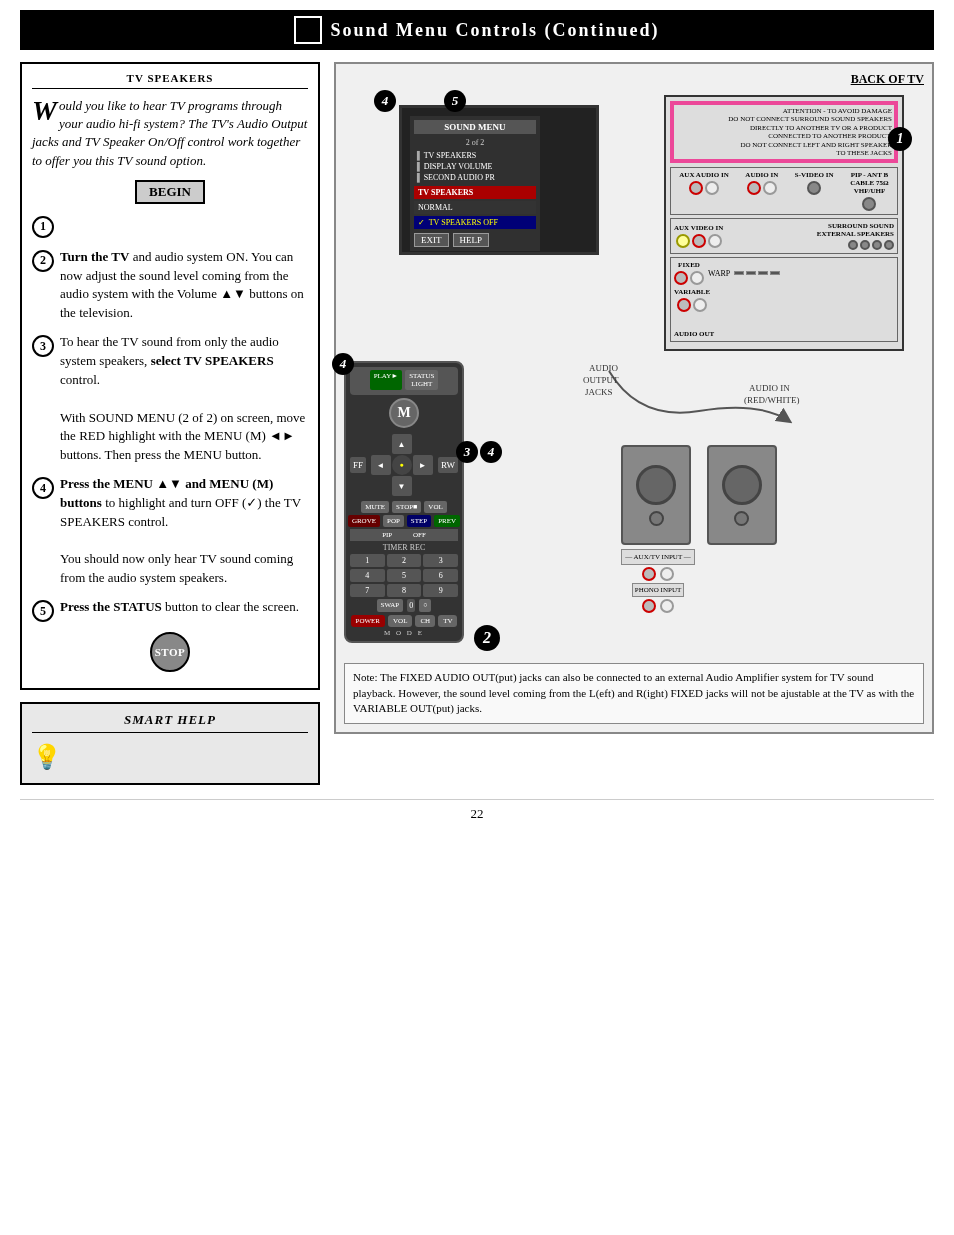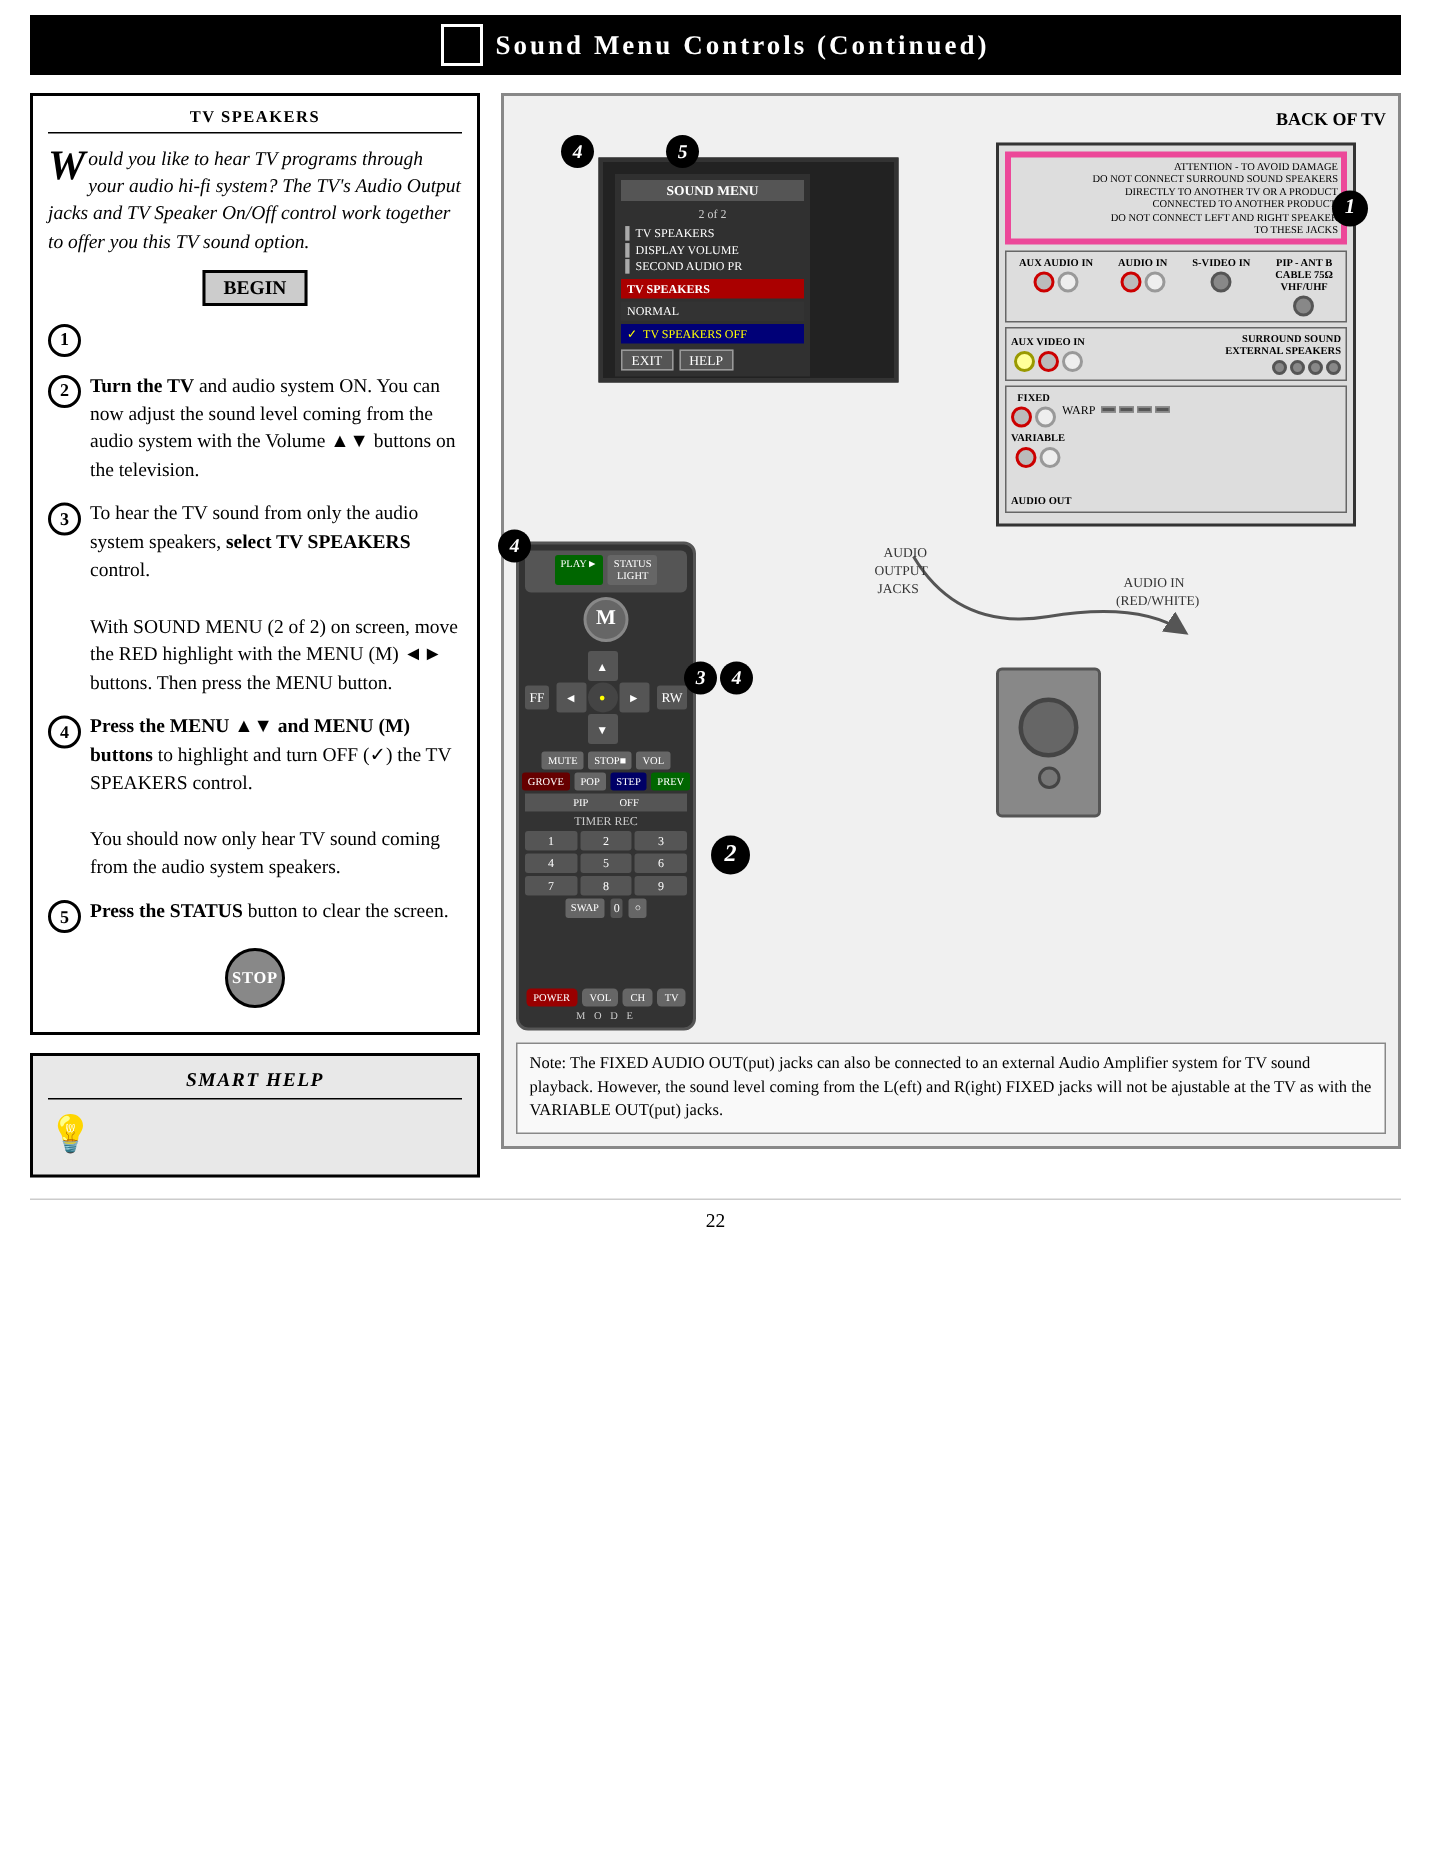--- a/index.html
+++ b/index.html
@@ -173,20 +173,21 @@
       font-size: 24px;
       flex-shrink: 0;
     }
 
     
     .back-tv-label {
       font-size: 12px;
       font-weight: bold;
       text-align: center;
       margin-bottom: 4px;
+      text-decoration: underline;
     }
     .tv-screen {
       border: 3px solid #333;
       background: #222;
       width: 200px;
       height: 150px;
       margin: 10px auto 0 auto;
       position: relative;
     }
     .menu-overlay {
@@ -335,21 +336,20 @@
       justify-content: center;
       gap: 3px;
       margin-top: 3px;
     }
     .r-bottom-btn {
       background: #666;
       font-size: 7px;
       padding: 2px 5px;
       border-radius: 3px;
       color: #fff;
-      margin-top: 44px;
     }
     .r-bottom-btn.red { background: #900; }
     .speaker-box {
       border: 2px solid #555;
       background: #888;
       width: 70px;
       height: 100px;
       border-radius: 4px;
       display: flex;
       flex-direction: column;
@@ -793,26 +793,47 @@
             <path d="M 30 10 Q 60 60 120 50 Q 180 40 210 60" stroke="#555" stroke-width="2" fill="none" marker-end="url(#arrowhead)"></path>
             <text x="10" y="10" font-size="9" fill="#333">AUDIO</text>
             <text x="4" y="22" font-size="9" fill="#333">OUTPUT</text>
             <text x="6" y="34" font-size="9" fill="#333">JACKS</text>
             <text x="170" y="30" font-size="9" fill="#333">AUDIO IN</text>
             <text x="165" y="42" font-size="9" fill="#333">(RED/WHITE)</text>
           </svg>
 
           <div style="display:flex; gap:12px; justify-content:center; margin-top:4px;">
 
-
             <div>
               <div class="speaker-box">
                 <div class="speaker-circle"></div>
                 <div class="speaker-small-circle"></div>
               </div>
+
+              <div style="display:flex; gap:4px; justify-content:center; margin-top:4px; border:1px solid #888; padding:3px; background:#ddd;">
+                <div style="font-size:7px; text-align:center;">— AUX/TV INPUT —</div>
+              </div>
+              <div style="display:flex; gap:4px; justify-content:center; margin-top:2px;">
+                <div class="jack-circle red"></div>
+                <div class="jack-circle white"></div>
+              </div>
+              <div style="display:flex; gap:4px; justify-content:center; margin-top:2px;">
+                <div style="font-size:7px; text-align:center; border:1px solid #888; padding:2px; background:#ddd;">PHONO INPUT</div>
+              </div>
+              <div style="display:flex; gap:4px; justify-content:center; margin-top:2px;">
+                <div class="jack-circle red"></div>
+                <div class="jack-circle white"></div>
+              </div>
+            </div>
+
+            <div>
+              <div class="speaker-box">
+                <div class="speaker-circle"></div>
+                <div class="speaker-small-circle"></div>
+              </div>
             </div>
 
           </div>
 
           <div style="margin-top:12px;">
 
             <div style="display:flex; align-items:center; gap:6px; margin-bottom:4px;">
               <div class="diagram-badge" style="font-size:16px; width:26px; height:26px;">2</div>
             </div>
 

